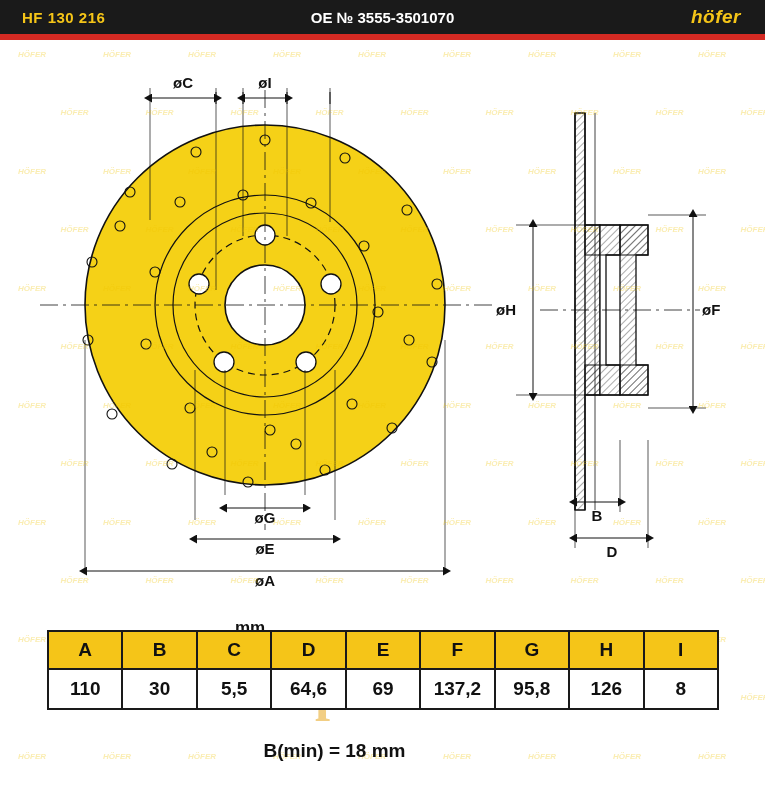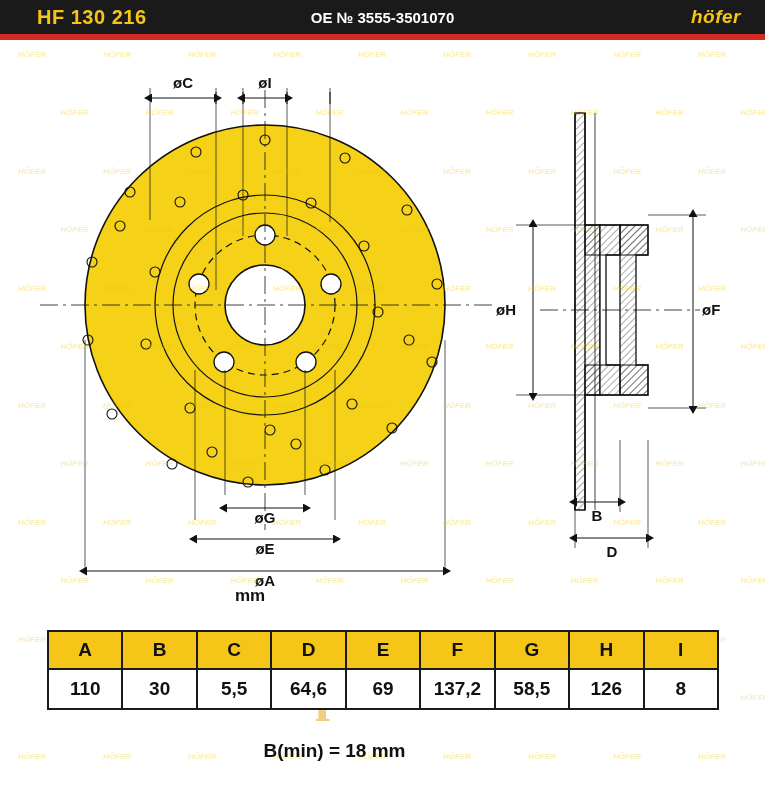--- a/index.html
+++ b/index.html
@@ -18,21 +18,21 @@
     background: #1a1a1a;
     display:flex; align-items:center;
   }
   .header-strip {
     position:absolute; left:0; top:34px; width:765px; height:6px;
     background:#d42a23;
   }
   .hdr-code {
     position:absolute; left:22px; top:0; height:34px;
     display:flex; align-items:center;
-    color:#f5c518; font-size:20px; font-weight:bold; letter-spacing:0.5px;margin-left:15px;
+    color:#f5c518; font-size:15px; font-weight:bold; letter-spacing:0.5px;
   }
   .hdr-oe {
     position:absolute; left:0; top:0; width:765px; height:34px;
     display:flex; align-items:center; justify-content:center;
     color:#ffffff; font-size:15px; font-weight:bold;
   }
   .hdr-brand {
     position:absolute; right:24px; top:0; height:34px;
     display:flex; align-items:center;
     color:#f5c518; font-size:19px; font-weight:bold; font-style:italic;
@@ -97,21 +97,21 @@
     height:40px;
     font-size:19px;
     color:#111;
   }
   .bmin {
     position:absolute; left:0; top:740px; width:669px;
     text-align:center;
     font-size:19px; font-weight:bold; color:#111;
   }
   .mm-label {
-    position:absolute; left:0; top:586px; width:500px;
+    position:absolute; left:0; top:618px; width:500px;
     text-align:center; font-size:17px; font-weight:bold; color:#111;
   }
 </style>
 </head>
 <body>
 
 <div class="header">
   <div class="hdr-oe">OE № 3555-3501070</div>
   <div class="hdr-code">HF 130 216</div>
   <div class="hdr-brand">höfer</div>
@@ -403,21 +403,21 @@
       </tr>
     </thead>
     <tbody>
       <tr>
         <td>110</td>
         <td>30</td>
         <td>5,5</td>
         <td>64,6</td>
         <td>69</td>
         <td>137,2</td>
-        <td>58,5</td>
+        <td>95,8</td>
         <td>126</td>
         <td>8</td>
       </tr>
     </tbody>
   </table>
 </div>
 
 <div class="bmin">B(min) = 18 mm</div>
 
 </body></html>

